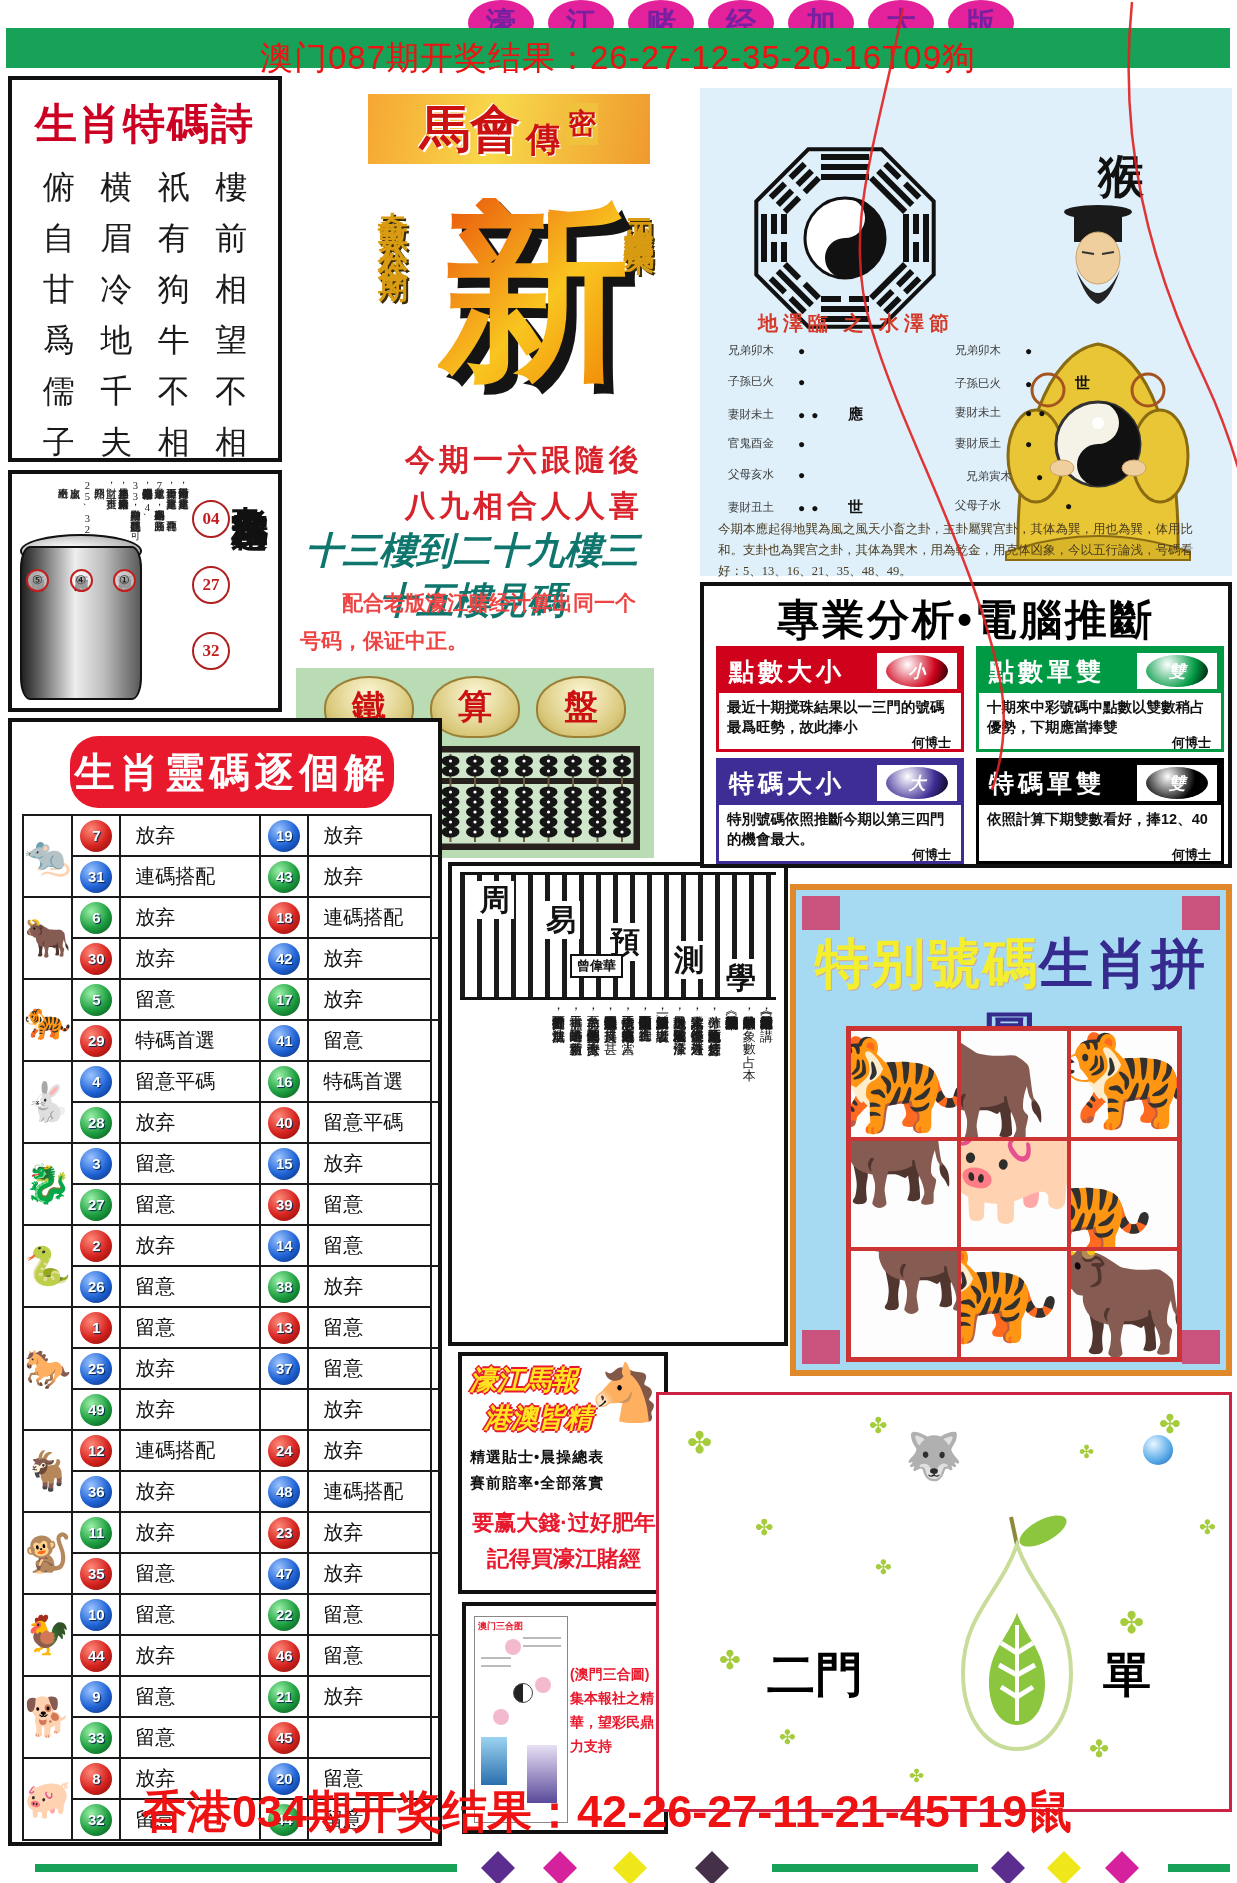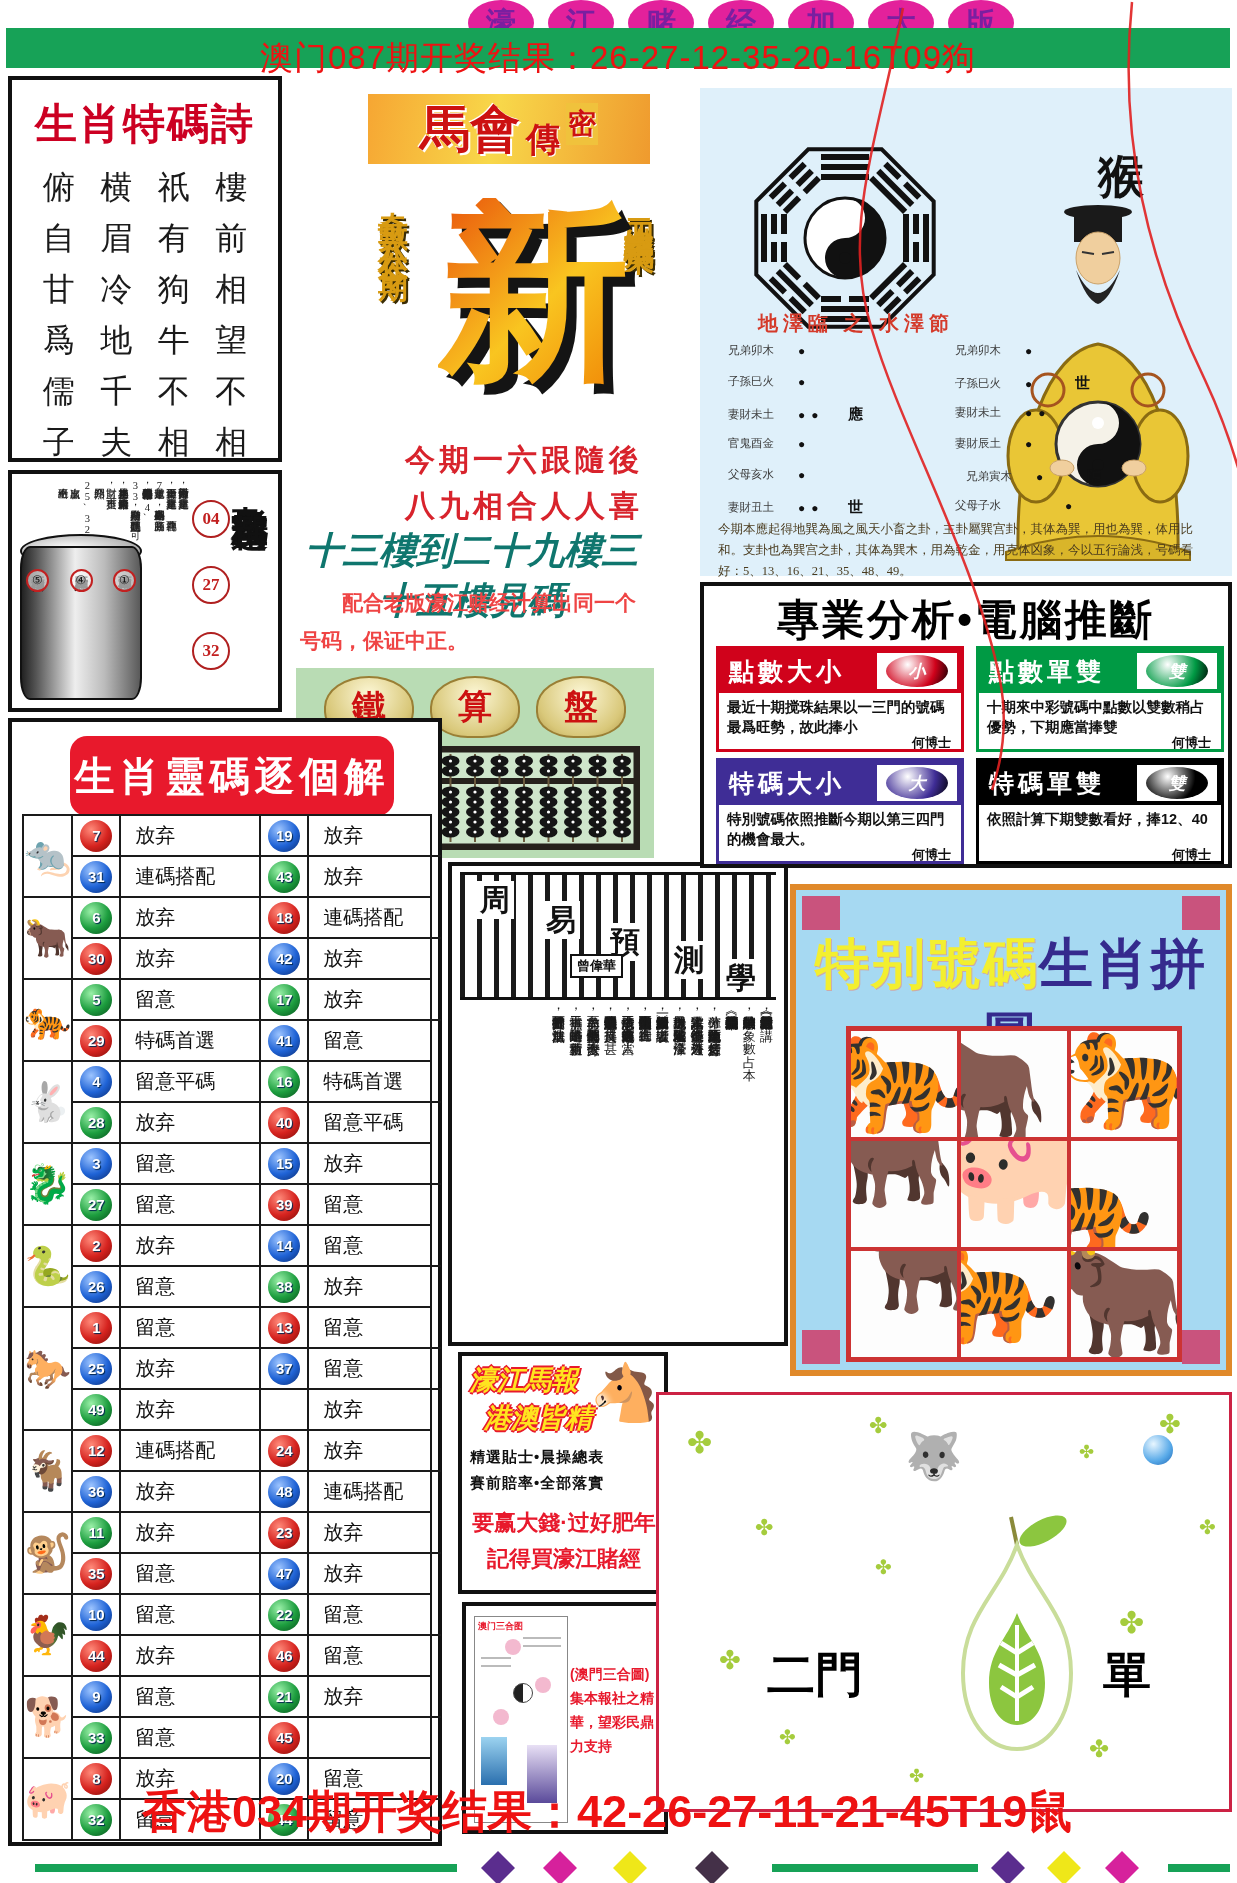--- a/index.html
+++ b/index.html
@@ -100,21 +100,21 @@
   .ap-head{height:44px;display:flex;align-items:center;justify-content:space-between;padding:0 4px 0 10px;}
   .ap-head .t{color:#fff;font-size:25px;font-weight:bold;letter-spacing:4px;white-space:nowrap;}
   .ap-ballbox{width:80px;height:36px;background:#fff;display:flex;align-items:center;justify-content:center;}
   .ap-ball{width:62px;height:32px;border-radius:50%;display:flex;align-items:center;justify-content:center;
            color:#fff;font-size:17px;font-style:italic;font-weight:bold;}
   .ap-body{position:relative;height:62px;font-size:14.5px;font-weight:bold;color:#111;padding:4px 8px;box-sizing:border-box;line-height:20px;}
   .ap-sig{position:absolute;right:10px;bottom:2px;font-size:13px;font-weight:bold;color:#111;}
 
   
   #zodiac-table{left:8px;top:718px;width:434px;height:1128px;border:4px solid #111;background:#fff;box-sizing:border-box;}
-  #zt-banner{position:absolute;left:58px;top:14px;width:324px;height:80px;background:#e8192c;border-radius:17px;
+  #zt-banner{position:absolute;left:58px;top:14px;width:324px;height:72px;background:#e8192c;border-radius:28px;
              display:flex;align-items:center;justify-content:center;color:#fff;font-size:40px;font-weight:bold;letter-spacing:5px;}
   #zt-grid{position:absolute;left:10px;top:92px;width:406px;border:2px solid #1a1a1a;}
   .z-row{display:flex;border-bottom:2px solid #1a1a1a;}
   .z-row:last-child{border-bottom:none;}
   .z-animal{width:84px;border-right:2px solid #1a1a1a;display:flex;align-items:center;justify-content:center;font-size:38px;}
   .z-sub{flex:1;display:flex;flex-direction:column;}
   .z-subrow{display:flex;height:39px;border-bottom:2px solid #1a1a1a;}
   .z-subrow:last-child{border-bottom:none;}
   .z-ballcell{width:46px;display:flex;align-items:center;justify-content:center;border-right:2px solid #1a1a1a;}
   .z-label{width:124px;display:flex;align-items:center;padding-left:14px;font-size:20px;color:#111;

